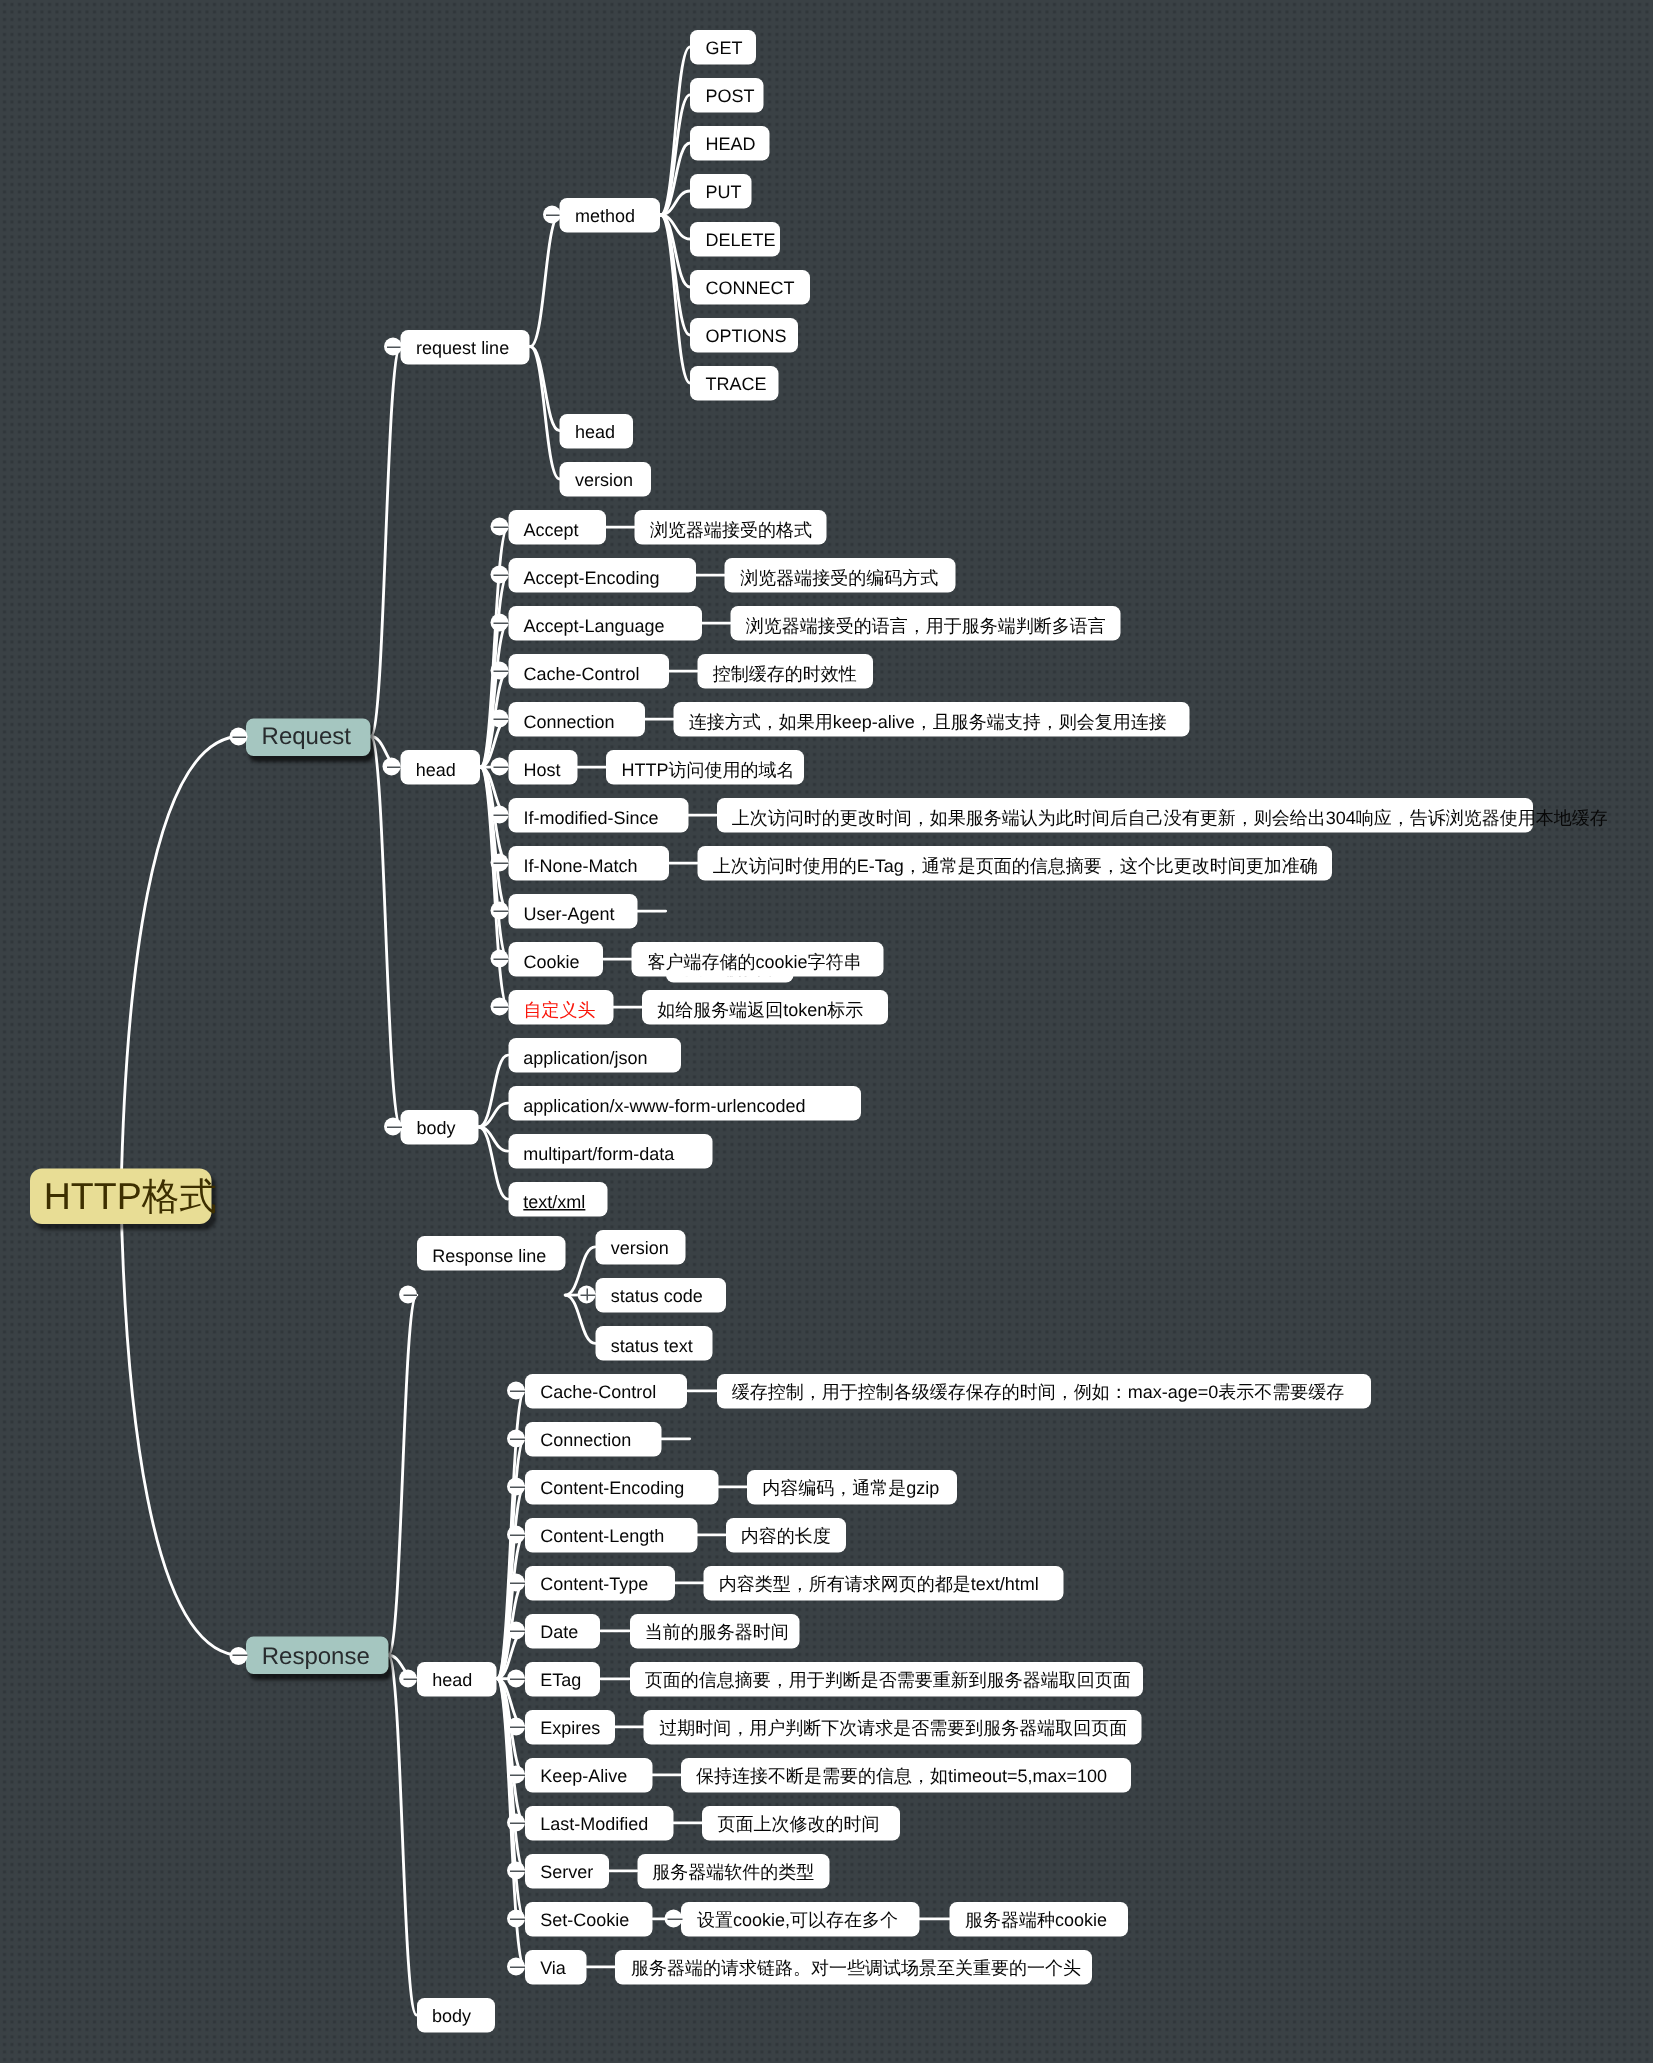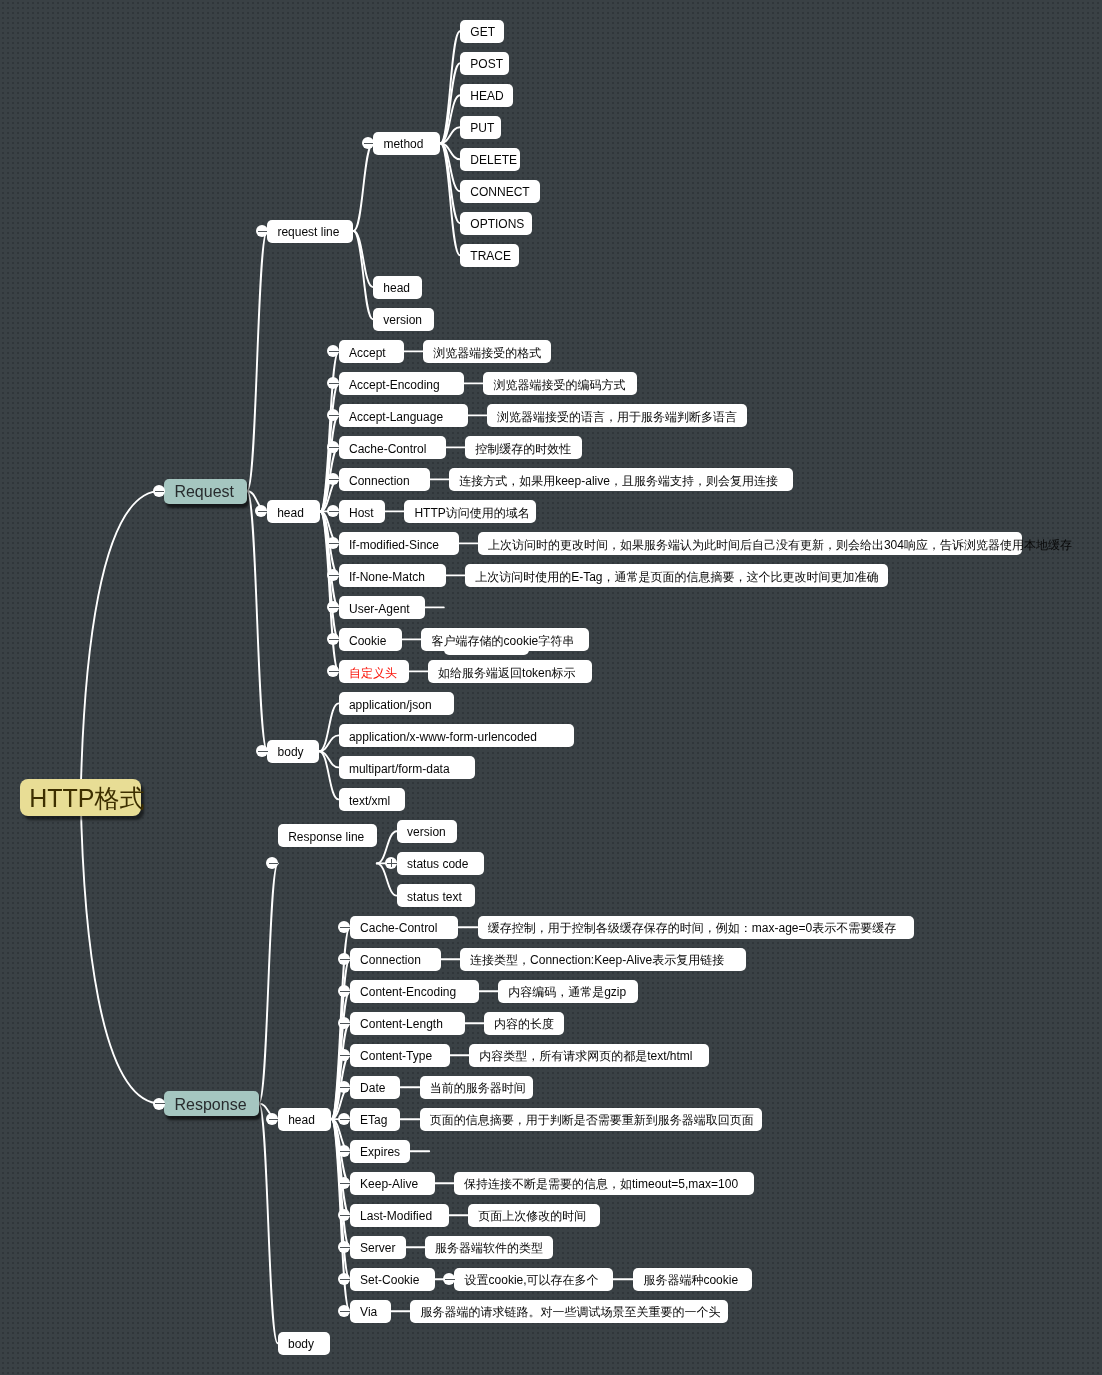--- a/index.html
+++ b/index.html
@@ -284,21 +284,21 @@
     </div>
     <div class="node" style="left: 338.6px; top: 691.9px; width: 115.1px;">
       <span>application/json</span>
     </div>
     <div class="node" style="left: 338.6px; top: 723.9px; width: 235.2px;">
       <span>application/x-www-form-urlencoded</span>
     </div>
     <div class="node" style="left: 338.6px; top: 755.9px; width: 136px;">
       <span>multipart/form-data</span>
     </div>
-    <div class="node" style="left: 338.6px; top: 787.9px; width: 66.1px;">
+    <div class="node" style="left: 338.6px; top: 787.9px; width: 66.1px; text-decoration: underline;">
       <span>text/xml</span>
     </div>
     <div class="node lvl1" style="left: 164.2px; top: 1091px; width: 94.6px;">
       <span>Response</span>
     </div>
     <div class="toggle" style="left: 152.7px; top: 1097.5px;">
       <i class="h"></i>
     </div>
     <div class="node" style="left: 277.9px; top: 824px; width: 98.9px; text-align: center;">
       <span>Response line</span>
@@ -333,23 +333,20 @@
     </div>
     <div class="node" style="left: 477.5px; top: 915.7px; width: 436.6px;">
       <span>缓存控制，用于控制各级缓存保存的时间，例如：max-age=0表示不需要缓存</span>
     </div>
     <div class="node" style="left: 349.8px; top: 947.7px; width: 91px;">
       <span>Connection</span>
     </div>
     <div class="toggle" style="left: 338.3px; top: 953.2px;">
       <i class="h"></i>
     </div>
-    <div class="node" style="left: 459.8px; top: 947.7px; width: 286.6px;">
-      <span>连接类型，Connection:Keep-Alive表示复用链接</span>
-    </div>
     <div class="node" style="left: 349.8px; top: 979.7px; width: 129.1px;">
       <span>Content-Encoding</span>
     </div>
     <div class="toggle" style="left: 338.3px; top: 985.2px;">
       <i class="h"></i>
     </div>
     <div class="node" style="left: 497.9px; top: 979.7px; width: 139.7px;">
       <span>内容编码，通常是gzip</span>
     </div>
     <div class="node" style="left: 349.8px; top: 1011.7px; width: 114.8px;">
@@ -386,20 +383,23 @@
       <i class="h"></i>
     </div>
     <div class="node" style="left: 419.5px; top: 1107.7px; width: 342.5px;">
       <span>页面的信息摘要，用于判断是否需要重新到服务器端取回页面</span>
     </div>
     <div class="node" style="left: 349.8px; top: 1139.7px; width: 60.4px;">
       <span>Expires</span>
     </div>
     <div class="toggle" style="left: 338.3px; top: 1145.2px;">
       <i class="h"></i>
+    </div>
+    <div class="node" style="left: 429.2px; top: 1139.7px; width: 332.3px;">
+      <span>过期时间，用户判断下次请求是否需要到服务器端取回页面</span>
     </div>
     <div class="node" style="left: 349.8px; top: 1171.7px; width: 84.9px;">
       <span>Keep-Alive</span>
     </div>
     <div class="toggle" style="left: 338.3px; top: 1177.2px;">
       <i class="h"></i>
     </div>
     <div class="node" style="left: 453.7px; top: 1171.7px; width: 300.3px;">
       <span>保持连接不断是需要的信息，如timeout=5,max=100</span>
     </div>

